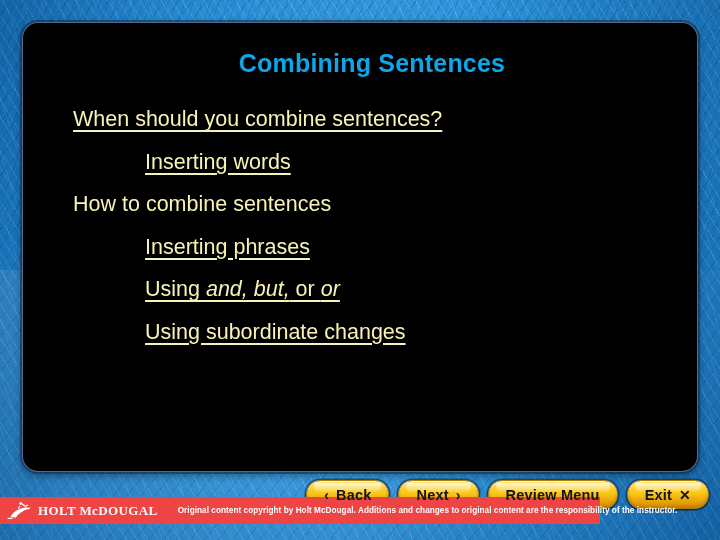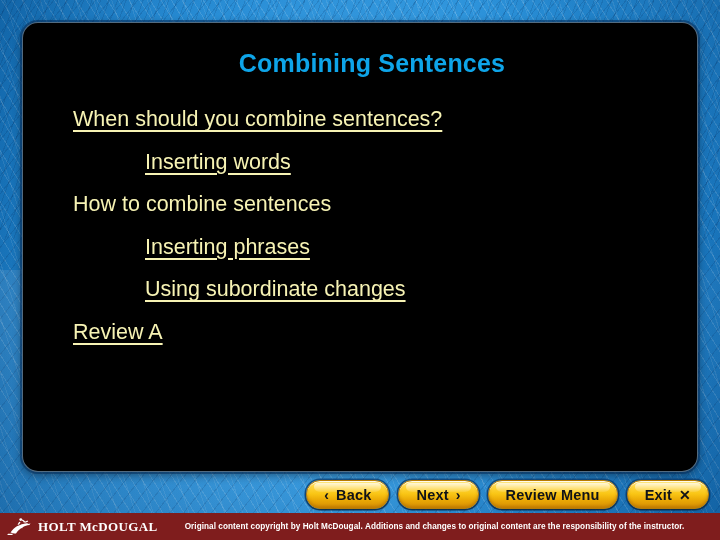--- a/index.html
+++ b/index.html
@@ -200,24 +200,24 @@
     line-height: 1;
     position: relative;
     z-index: 1;
   }
   .navbtn .lbl { position: relative; z-index: 1; }
 
   
   .footer {
     position: absolute;
     left: 0;
-    bottom: 0;
-    width: 720px;
+    bottom: 16px;
+    width: 600px;
     height: 27px;
-    background: #7f1d1d;
+    background: #ef4444;
     display: flex;
     align-items: center;
   }
   .logo-wrap {
     display: flex;
     align-items: center;
     gap: 5px;
     padding-left: 7px;
   }
   .horse-icon { display: block; }
@@ -226,21 +226,21 @@
     font-family: "Liberation Serif", serif;
     font-size: 13px;
     font-weight: bold;
     letter-spacing: 0.4px;
     white-space: nowrap;
   }
   .copy-text {
     color: #ffffff;
     font-size: 8.2px;
     font-weight: bold;
-    margin-left: 27px;
+    margin-left: 20px;
     white-space: nowrap;
     letter-spacing: 0.05px;
   }
 </style>
 </head>
 <body>
 
 <div id="stage">
 
   <div class="bg-base"></div>
@@ -251,22 +251,22 @@
   <div class="bg-sweep"></div>
   <div class="bg-vignette"></div>
 
   <div class="panel">
     <div class="slide-title">Combining Sentences</div>
     <div class="bullets">
         <div class="bullet lvl0 ul"><span class="txt">When should you combine sentences?</span></div>
         <div class="bullet lvl1 ul"><span class="txt">Inserting words</span></div>
         <div class="bullet lvl0"><span class="txt">How to combine sentences</span></div>
         <div class="bullet lvl1 ul"><span class="txt">Inserting phrases</span></div>
+        <div class="bullet lvl1 ul"><span class="txt"><span>Using </span><i>and, but,</i><span> or </span><i>or</i></span></div>
         <div class="bullet lvl1 ul"><span class="txt">Using subordinate changes</span></div>
-        <div class="bullet lvl0 ul"><span class="txt">Review A</span></div>
       </div>
   </div>
 
   <div class="navbar">
     <div class="navbtn">
       <span class="glyph">‹</span>
       <span class="lbl">Back</span>
     </div>
     <div class="navbtn">
       <span class="lbl">Next</span>

